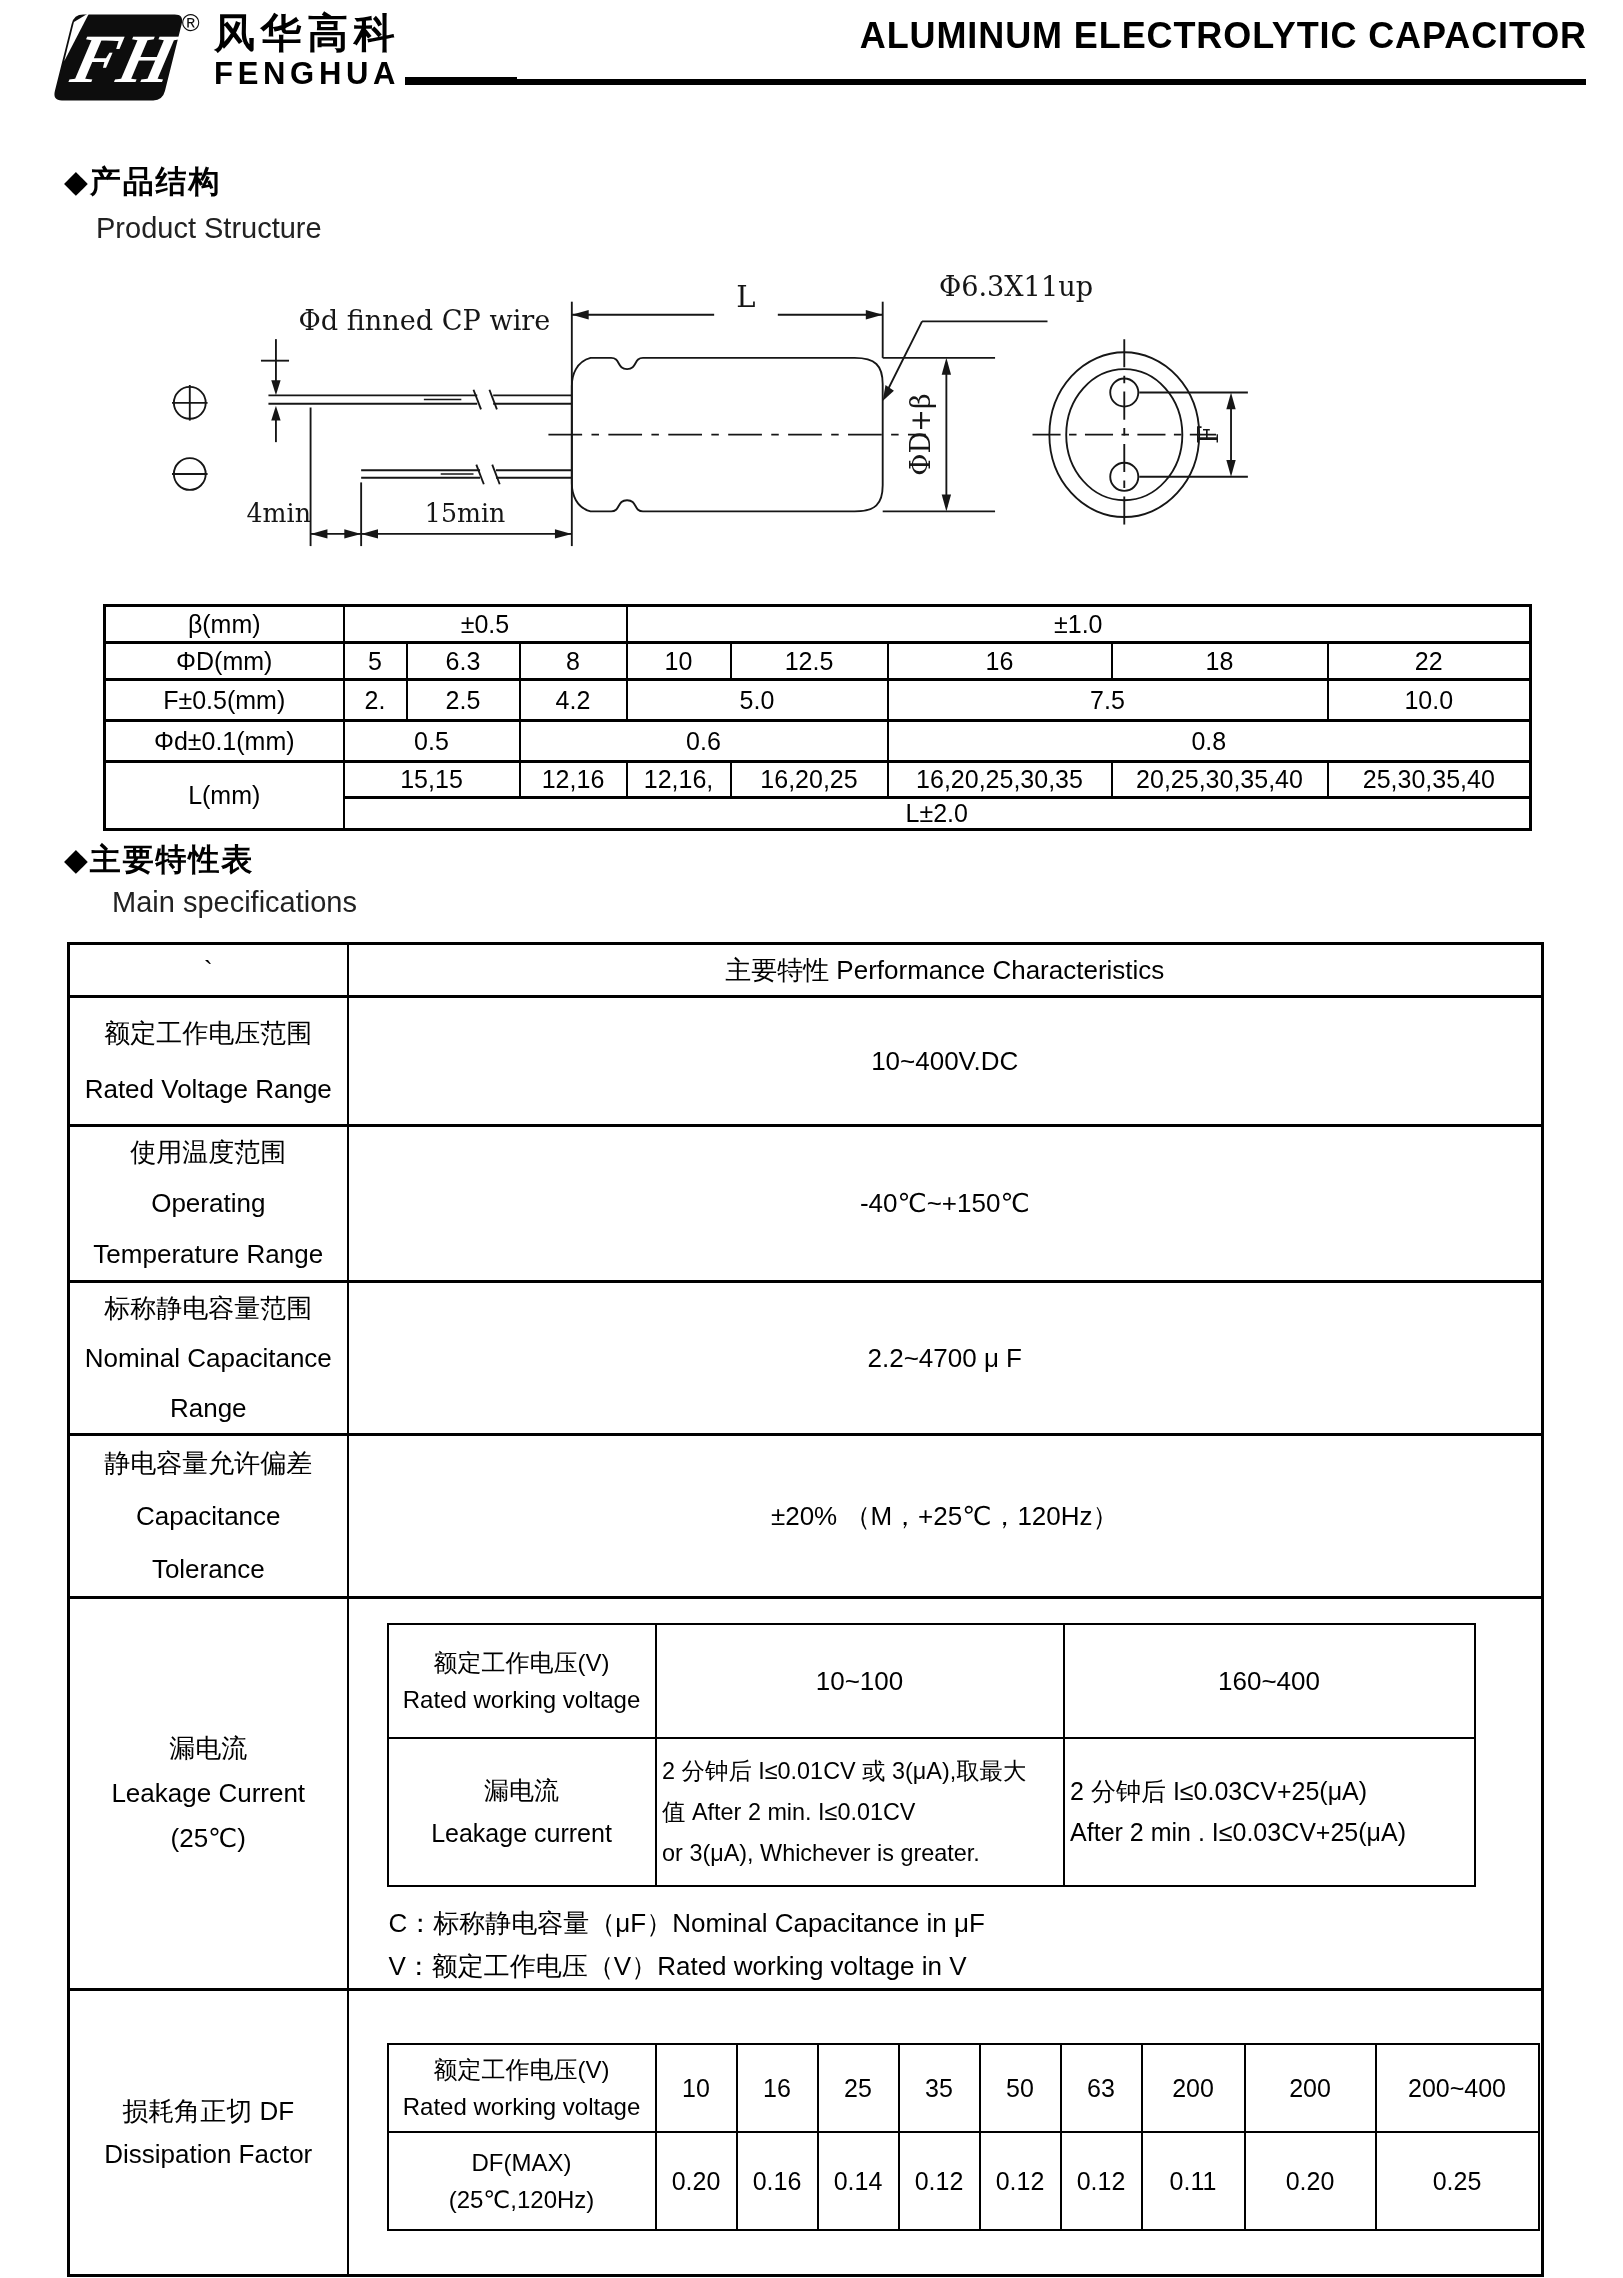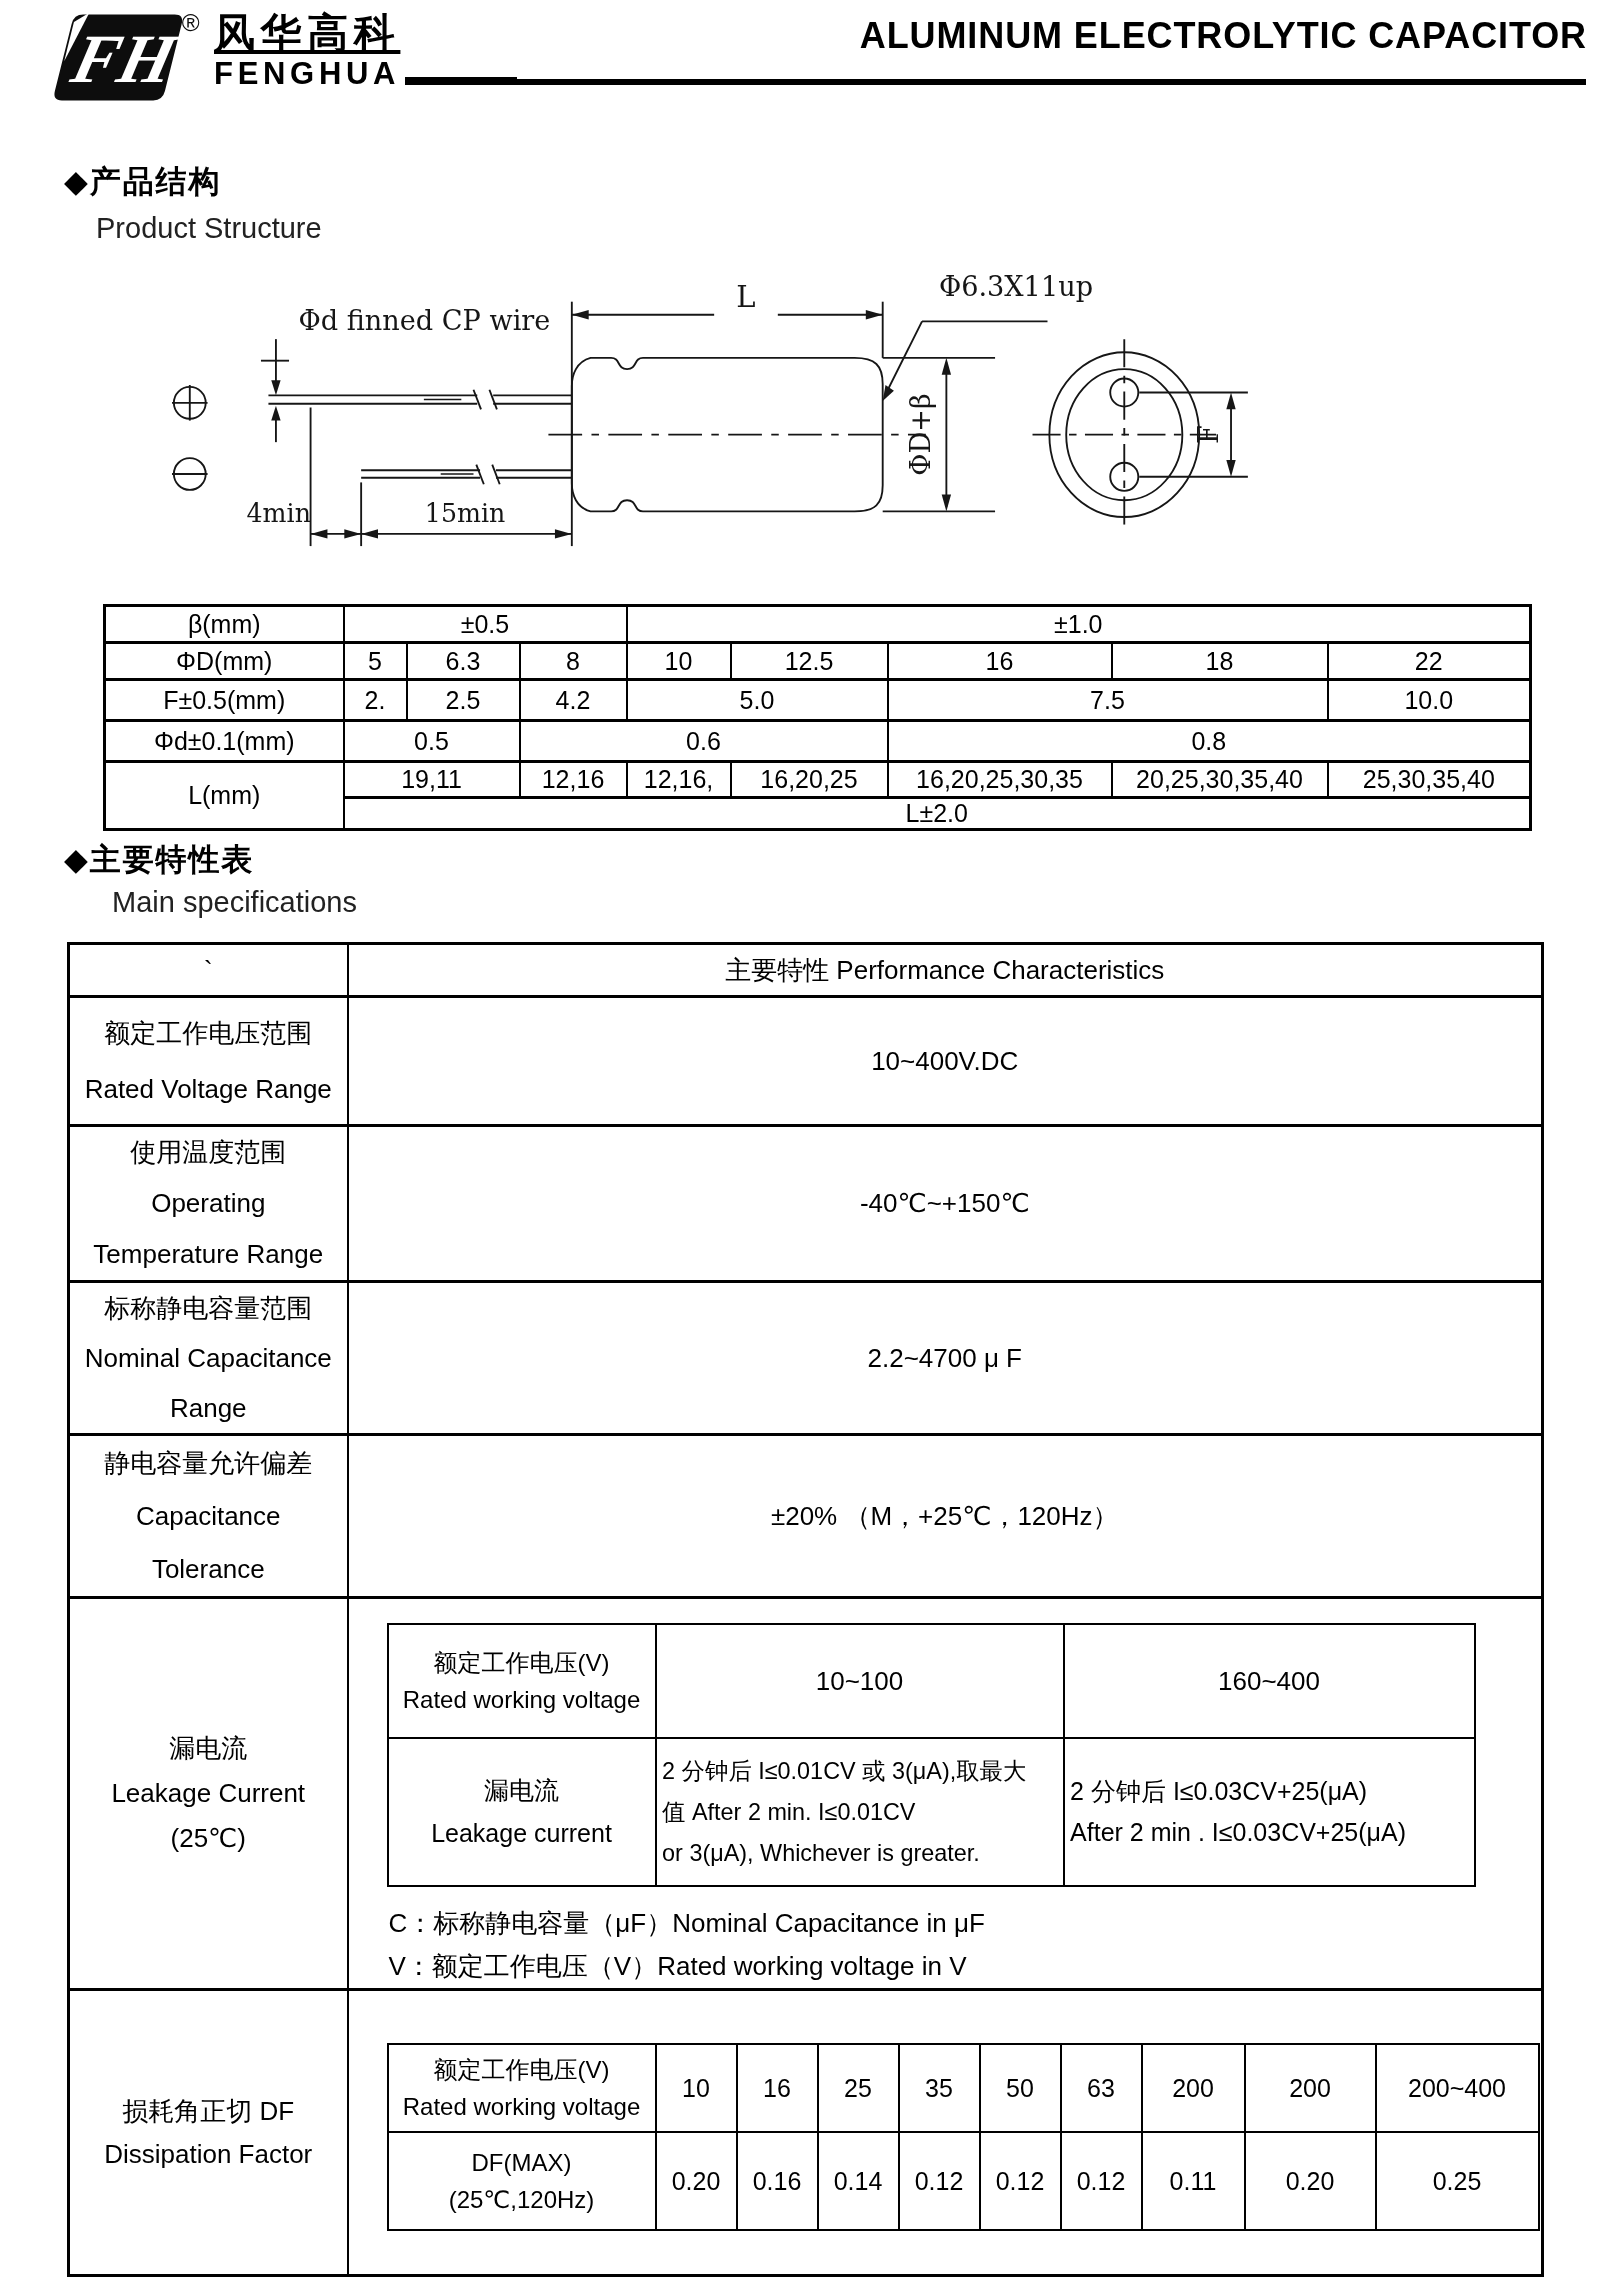--- a/index.html
+++ b/index.html
@@ -6,21 +6,21 @@
   #page{
     position:relative;width:1624px;height:2279px;background:#ffffff;
     font-family:"Liberation Sans","DejaVu Sans",sans-serif;color:#000;
     margin:0 auto;overflow:hidden;
   }
   .abs{position:absolute;}
 
   
   #logo-mark{left:49px;top:9.4px;}
   #brand-text{left:214px;top:13px;line-height:1;}
-  .brand-cn{font-size:41px;font-weight:bold;letter-spacing:5.6px;white-space:nowrap;text-decoration:underline;}
+  .brand-cn{font-size:41px;font-weight:bold;letter-spacing:5.6px;white-space:nowrap;}
   .brand-en{font-size:31px;font-weight:bold;letter-spacing:4.7px;margin-top:3.7px;white-space:nowrap;}
   #doc-title{right:37px;top:15px;font-size:36px;font-weight:bold;letter-spacing:0.9px;white-space:nowrap;}
   #header-rule{left:405px;top:79px;width:1181px;height:5.6px;background:#000;}
   #header-rule-thick{left:405px;top:77px;width:112px;height:8.4px;background:#000;}
 
   
   .sec-cn{font-size:31px;font-weight:bold;letter-spacing:1.9px;}
   .sec-en{font-size:29px;color:#222;}
   #ps-cn{left:64px;top:161px;}
   #ps-en{left:96px;top:212px;}
@@ -231,21 +231,21 @@
         <td>10.0</td>
       </tr>
       <tr class="r44">
         <td>Φd±0.1(mm)</td>
         <td colspan="2">0.5</td>
         <td colspan="3">0.6</td>
         <td colspan="3">0.8</td>
       </tr>
       <tr class="r38">
         <td rowspan="2">L(mm)</td>
-        <td colspan="2">19,11</td>
+        <td colspan="2">15,15</td>
         <td>12,16</td>
         <td>12,16,</td>
         <td>16,20,25</td>
         <td>16,20,25,30,35</td>
         <td>20,25,30,35,40</td>
         <td>25,30,35,40</td>
       </tr>
       <tr class="r34">
         <td colspan="8">L±2.0</td>
       </tr>

